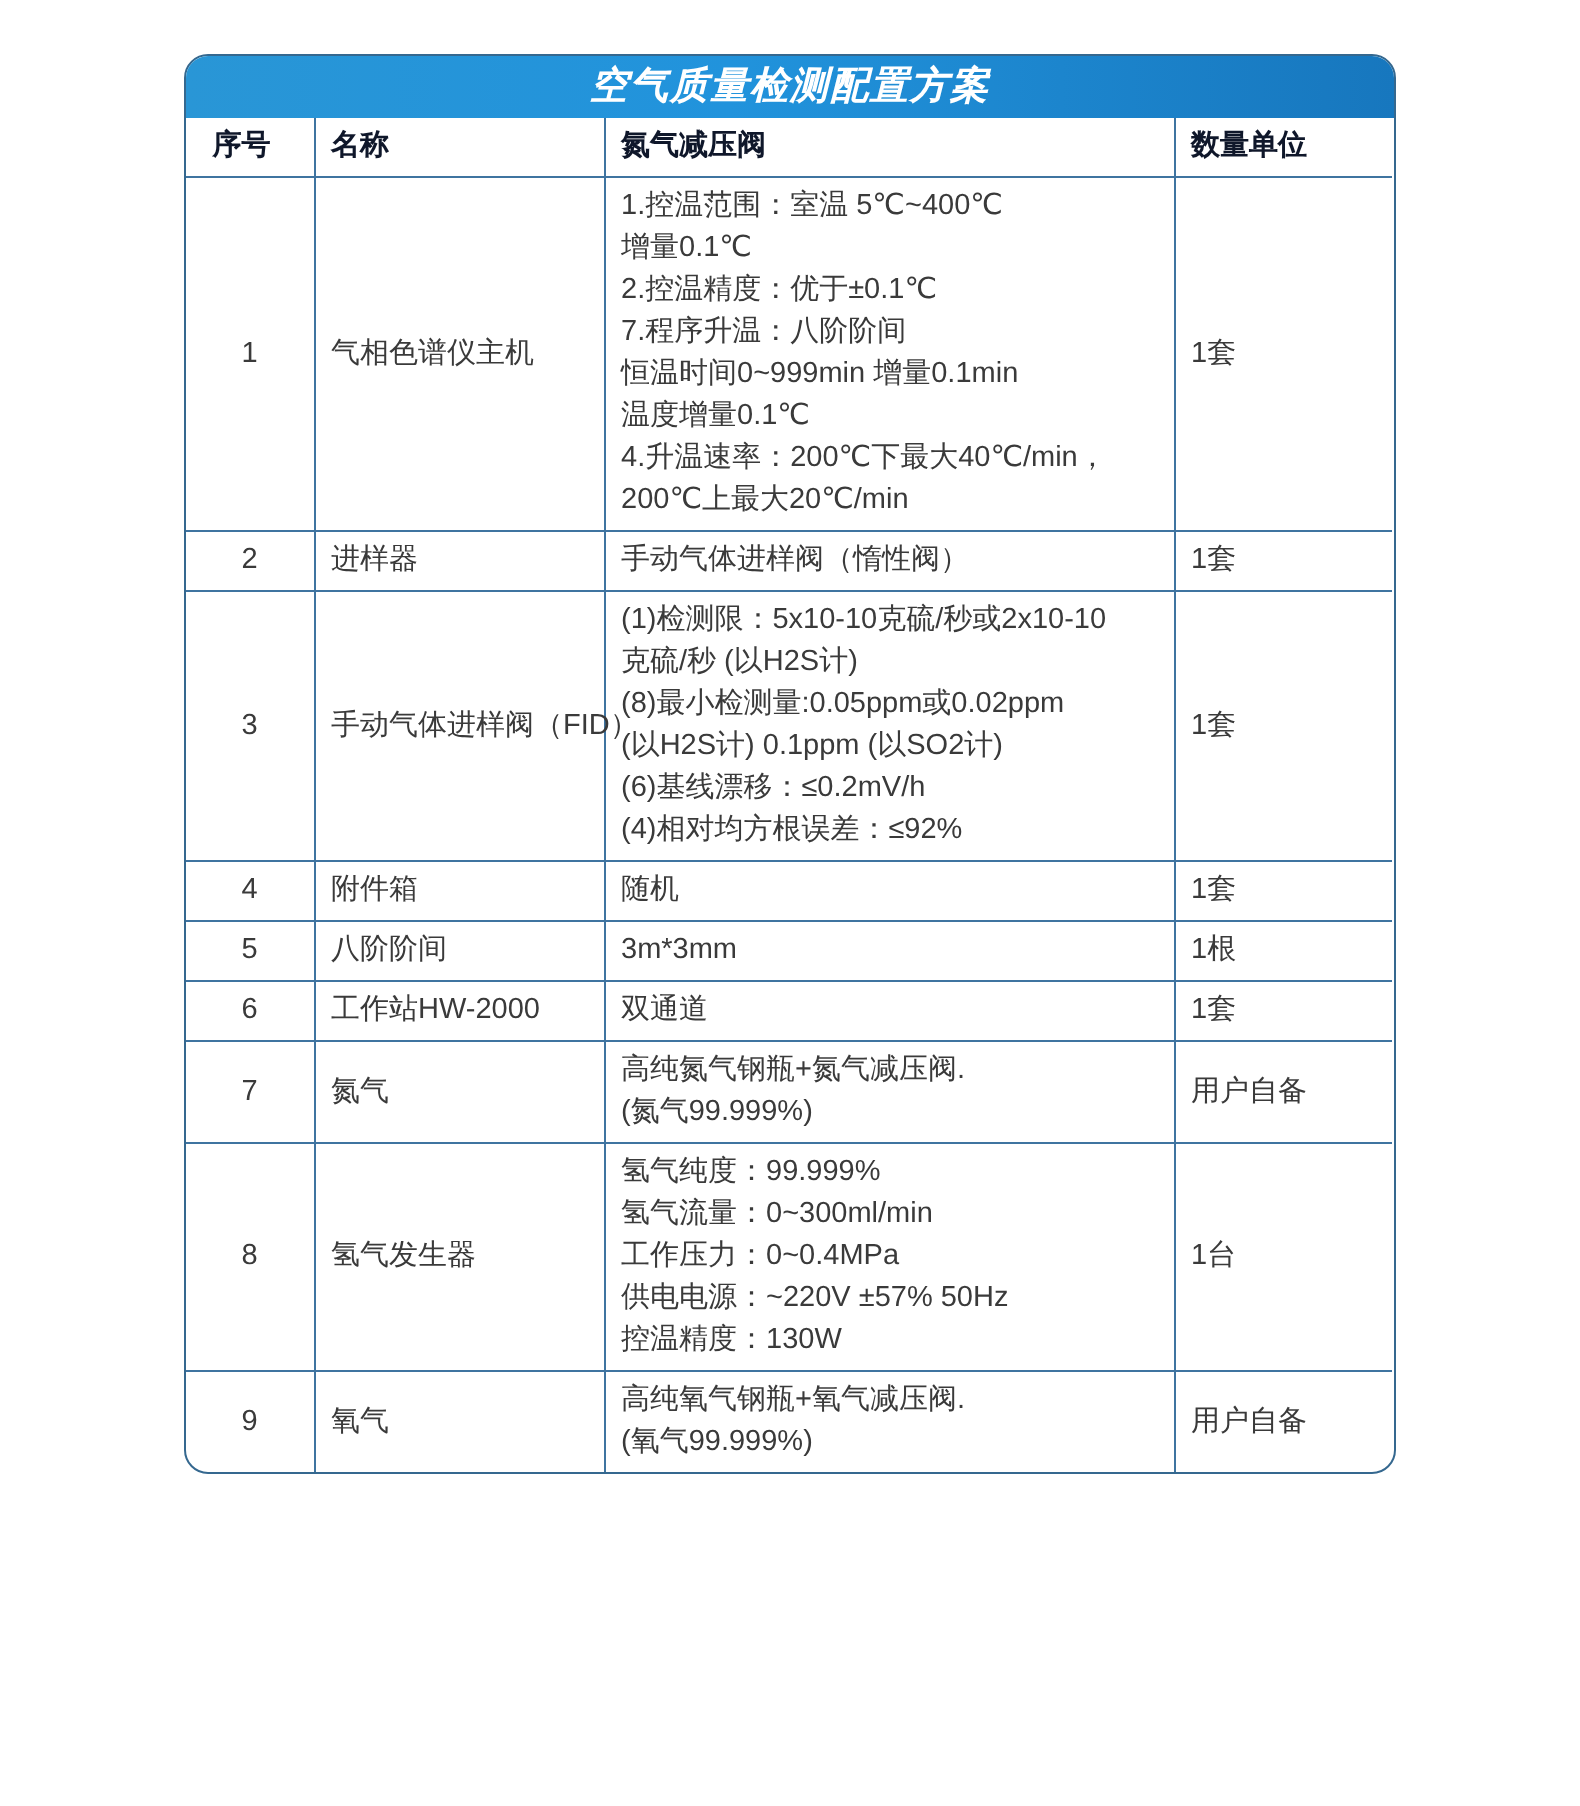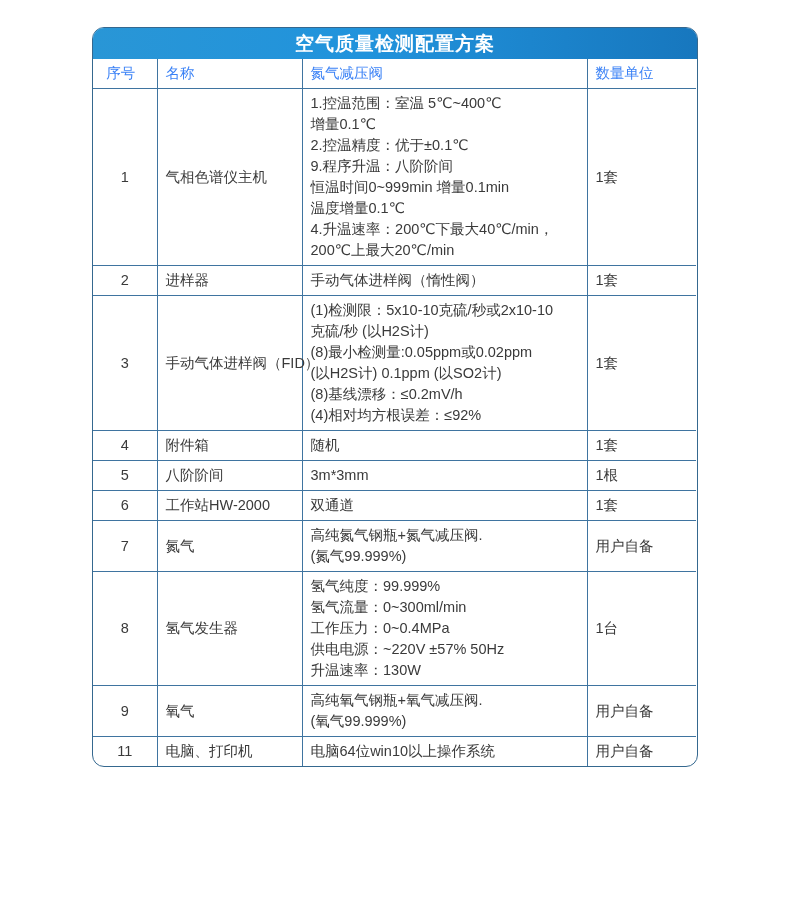--- a/index.html
+++ b/index.html
@@ -21,41 +21,42 @@
   }
   .title-bar {
     height: 31px;
     line-height: 31px;
     text-align: center;
     color: #ffffff;
     font-size: 19px;
     font-weight: bold;
     letter-spacing: 1px;
     background: linear-gradient(90deg, #2996d6 0%, #2193dc 45%, #1777be 100%);
+    font-style: italic;
   }
   table.spec-table {
     border-collapse: collapse;
     border-style: hidden; 
     table-layout: fixed;
     width: 603px;
     font-size: 14.5px;
   }
   table.spec-table th,
   table.spec-table td {
     border: 1.5px solid #3f74a0;
     vertical-align: middle;
     padding: 4px 8px;
     line-height: 21px;
   }
   th.col-header {
-    font-weight: normal;
+    font-weight: bold;
     text-align: left;
     height: 21px;
     padding-left: 10px;
-    color: #3b82f6;
+    color: #0f172a;
   }
   th.col-header.first {
     text-align: center;
     padding-left: 0;
   }
   td.cell-no {
     text-align: center;
     padding: 4px 2px;
   }
   td.cell-name {
@@ -96,21 +97,21 @@
       </tr>
     </thead>
     <tbody id="table-body">
         <tr>
           <td class="cell-no">1</td>
           <td class="cell-name">气相色谱仪主机</td>
           <td class="cell-spec">
             <div class="spec-line">1.控温范围：室温 5℃~400℃</div>
             <div class="spec-line">增量0.1℃</div>
             <div class="spec-line">2.控温精度：优于±0.1℃</div>
-            <div class="spec-line">9.程序升温：八阶阶间</div>
+            <div class="spec-line">7.程序升温：八阶阶间</div>
             <div class="spec-line">恒温时间0~999min 增量0.1min</div>
             <div class="spec-line">温度增量0.1℃</div>
             <div class="spec-line">4.升温速率：200℃下最大40℃/min，</div>
             <div class="spec-line">200℃上最大20℃/min</div>
           </td>
           <td class="cell-qty">1套</td>
         </tr>
         <tr>
           <td class="cell-no">2</td>
           <td class="cell-name">进样器</td>
@@ -120,21 +121,21 @@
           <td class="cell-qty">1套</td>
         </tr>
         <tr>
           <td class="cell-no">3</td>
           <td class="cell-name">手动气体进样阀（FID）</td>
           <td class="cell-spec">
             <div class="spec-line">(1)检测限：5x10-10克硫/秒或2x10-10</div>
             <div class="spec-line">克硫/秒 (以H2S计)</div>
             <div class="spec-line">(8)最小检测量:0.05ppm或0.02ppm</div>
             <div class="spec-line">(以H2S计) 0.1ppm (以SO2计)</div>
-            <div class="spec-line">(8)基线漂移：≤0.2mV/h</div>
+            <div class="spec-line">(6)基线漂移：≤0.2mV/h</div>
             <div class="spec-line">(4)相对均方根误差：≤92%</div>
           </td>
           <td class="cell-qty">1套</td>
         </tr>
         <tr>
           <td class="cell-no">4</td>
           <td class="cell-name">附件箱</td>
           <td class="cell-spec single">
             <div class="spec-line">随机</div>
           </td>
@@ -166,36 +167,28 @@
           <td class="cell-qty">用户自备</td>
         </tr>
         <tr>
           <td class="cell-no">8</td>
           <td class="cell-name">氢气发生器</td>
           <td class="cell-spec">
             <div class="spec-line">氢气纯度：99.999%</div>
             <div class="spec-line">氢气流量：0~300ml/min</div>
             <div class="spec-line">工作压力：0~0.4MPa</div>
             <div class="spec-line">供电电源：~220V ±57% 50Hz</div>
-            <div class="spec-line">升温速率：130W</div>
+            <div class="spec-line">控温精度：130W</div>
           </td>
           <td class="cell-qty">1台</td>
         </tr>
         <tr>
           <td class="cell-no">9</td>
           <td class="cell-name">氧气</td>
           <td class="cell-spec">
             <div class="spec-line">高纯氧气钢瓶+氧气减压阀.</div>
             <div class="spec-line">(氧气99.999%)</div>
           </td>
           <td class="cell-qty">用户自备</td>
         </tr>
-        <tr>
-          <td class="cell-no">11</td>
-          <td class="cell-name">电脑、打印机</td>
-          <td class="cell-spec single">
-            <div class="spec-line">电脑64位win10以上操作系统</div>
-          </td>
-          <td class="cell-qty">用户自备</td>
-        </tr>
       </tbody>
   </table>
 </div>
 
 </body></html>

